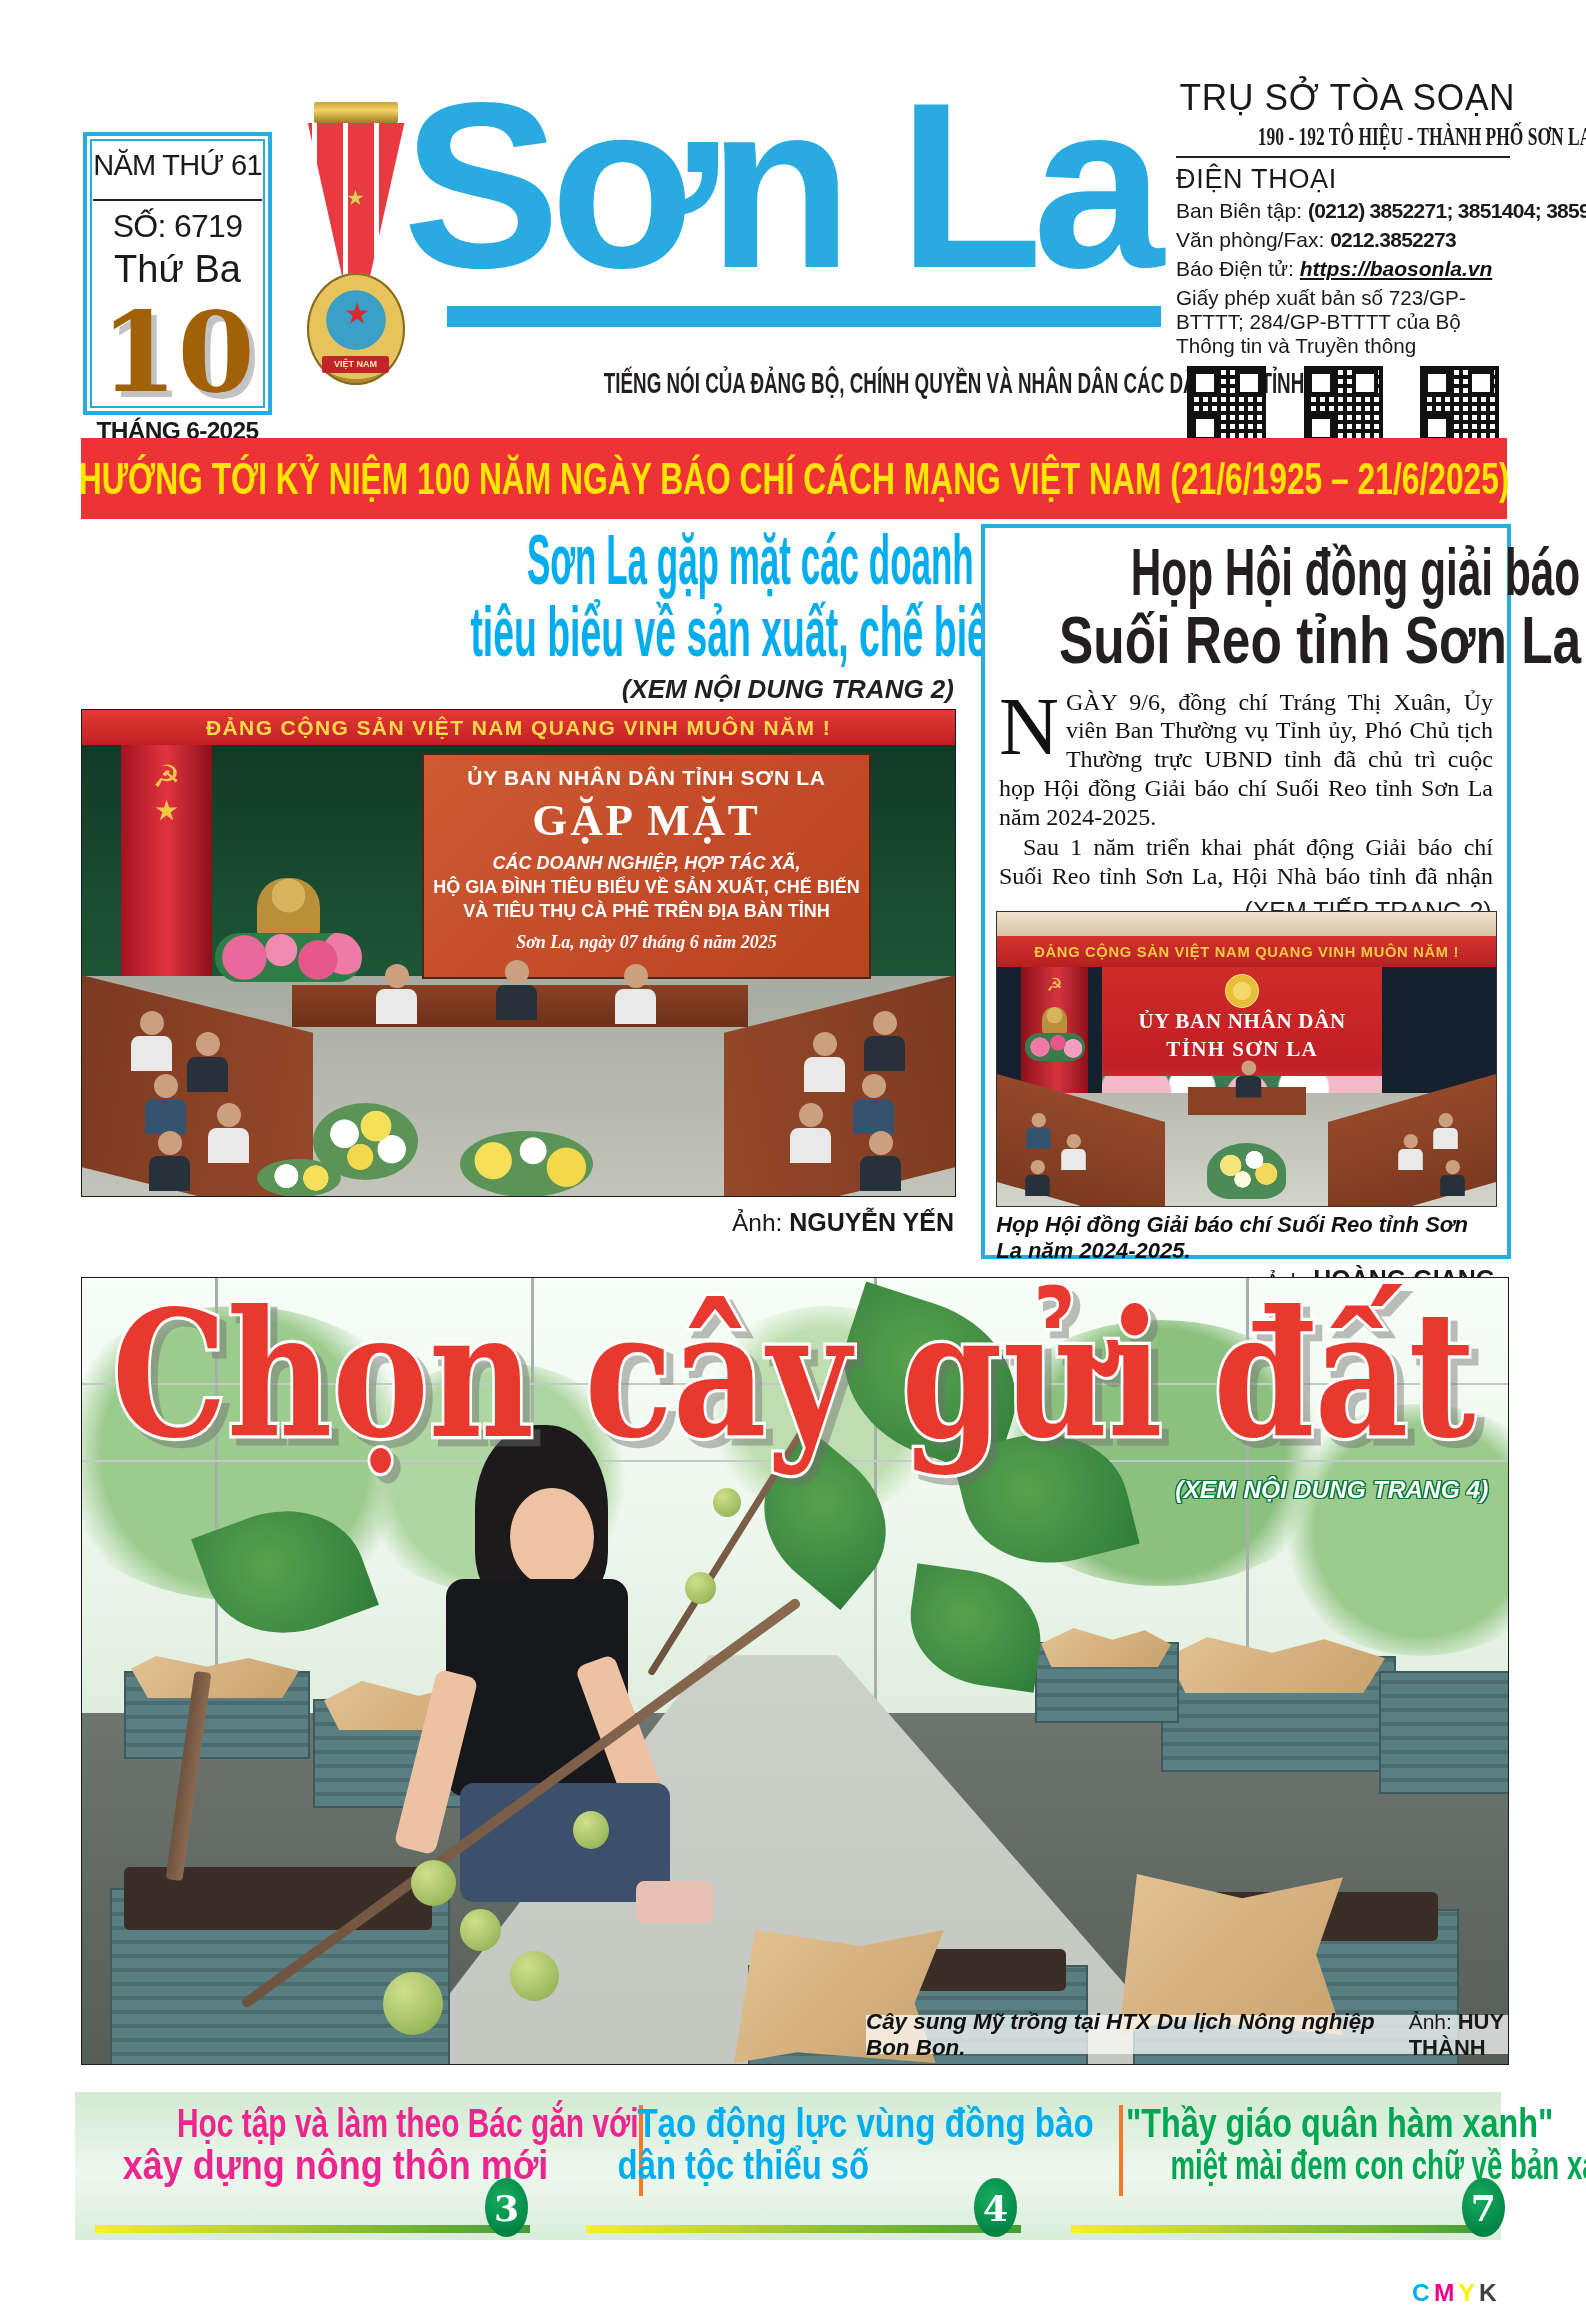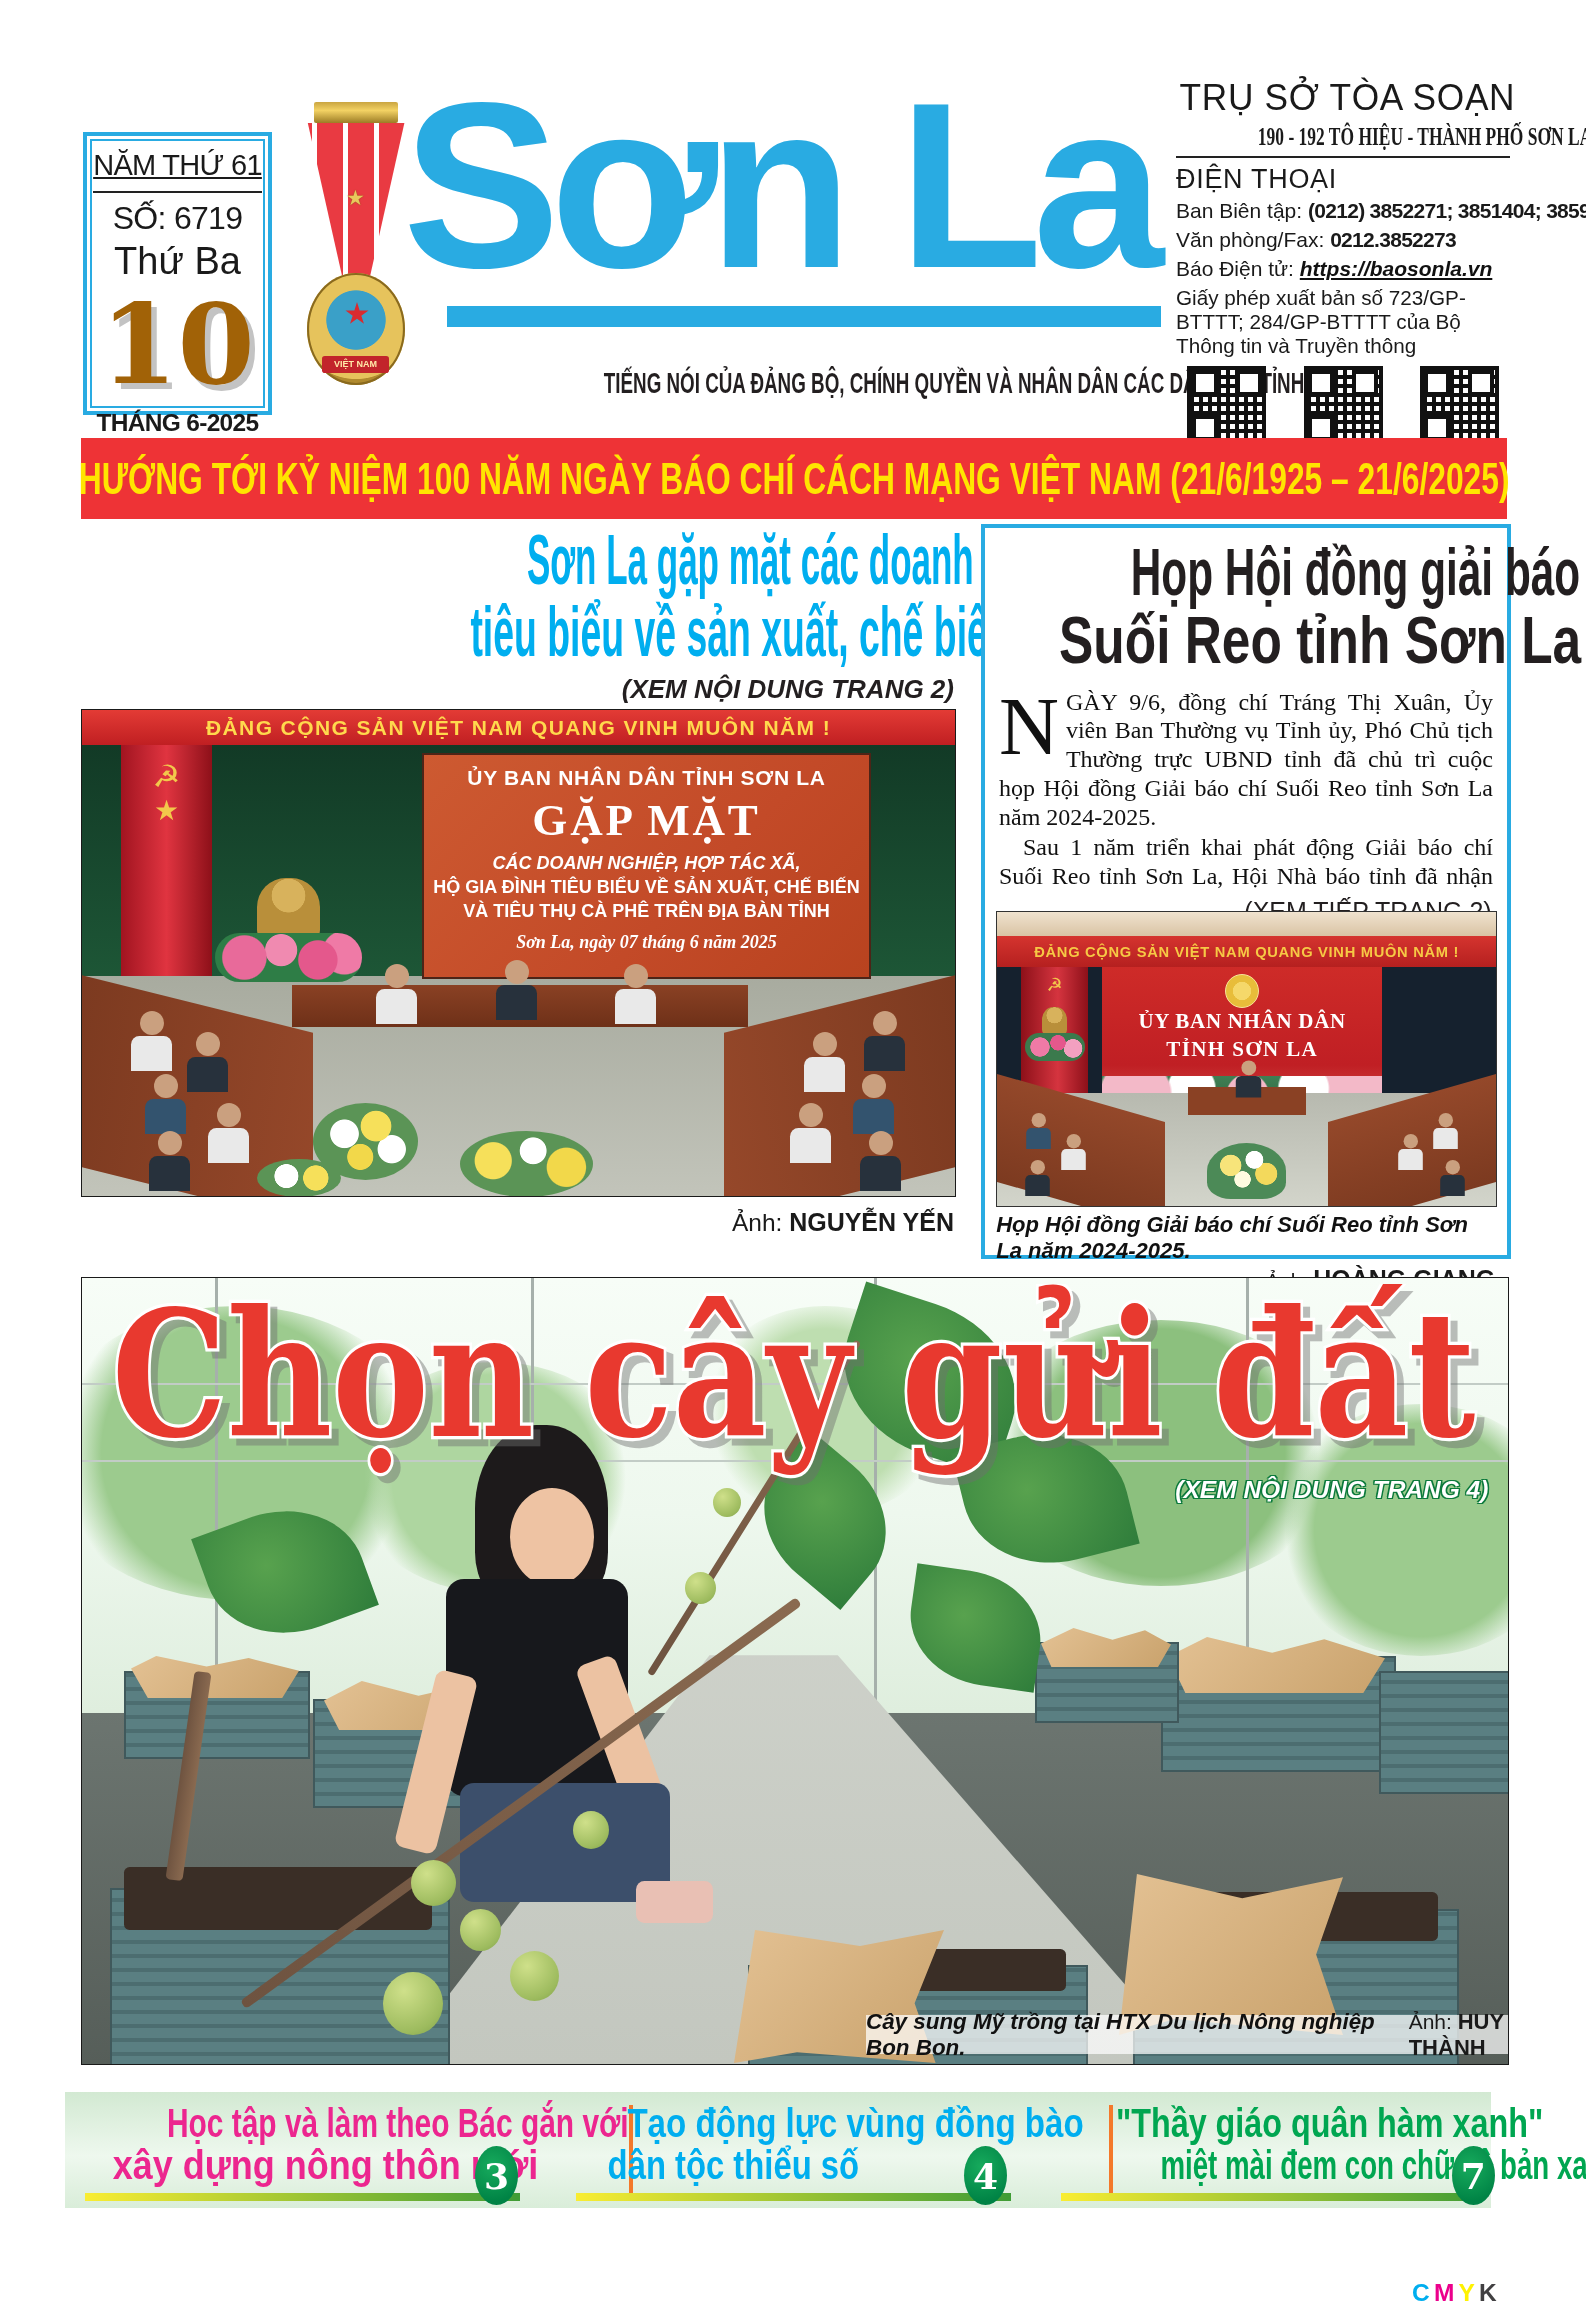--- a/index.html
+++ b/index.html
@@ -5,21 +5,21 @@
   html,body{margin:0;padding:0;background:#ffffff;}
   #page{position:relative;width:1587px;height:2319px;background:#fff;overflow:hidden;
         font-family:"Liberation Sans",sans-serif;color:#1a1a1a;}
   .abs{position:absolute;}
   .c{text-align:center;}
   .fitwrap{white-space:nowrap;display:inline-block;}
   
   .datebox{left:83px;top:132px;width:181px;height:275px;border:4.2px solid #29abe2;}
   .datebox-inner{position:absolute;inset:2.8px;border:2.1px solid #29abe2;display:flex;flex-direction:column;
                  align-items:center;padding-top:8.4px;box-sizing:border-box;}
-  .db-year{font-size:29px;letter-spacing:-0.7px;border-bottom:2.1px solid #222;padding-bottom:9px;text-decoration:underline;}
+  .db-year{font-size:29px;letter-spacing:-0.7px;border-bottom:2.1px solid #222;padding-bottom:17px;}
   .db-issue{font-size:32px;margin-top:7px;letter-spacing:-0.7px;}
   .db-week{font-size:38px;margin-top:2.8px;}
   .db-day{font-family:"DejaVu Serif",serif;font-weight:bold;font-size:111px;line-height:1;color:#a16207;
           text-shadow:5.6px 5.6px 0 #c3c3c3;margin-top:5.6px;}
   .db-month{font-size:24.5px;font-weight:bold;margin-top:9.8px;letter-spacing:-0.7px;}
   
   .medal{left:286px;top:102px;width:140px;height:306px;}
   .medal-clasp{position:absolute;left:28px;top:0;width:84px;height:21px;
      background:linear-gradient(180deg,#caa541,#f3d264 40%,#9c7c25);border-radius:2.1px;}
   .medal-ribbon{position:absolute;left:12.6px;top:21px;width:115px;height:154px;
@@ -185,21 +185,21 @@
       stroke-width:9px;paint-order:stroke;}
   .feat-see{position:absolute;right:19.6px;top:198px;color:#fff;font-weight:bold;font-style:italic;font-size:24.5px;
       text-shadow:1.4px 1.4px 0 #0c7a3c,-1.4px 1.4px 0 #0c7a3c,1.4px -1.4px 0 #0c7a3c,-1.4px -1.4px 0 #0c7a3c;}
   .feat-capstrip{position:absolute;left:784px;bottom:9.8px;width:708px;height:39px;
       background:rgba(255,255,255,.72);display:flex;align-items:center;justify-content:flex-end;
       padding-right:11.2px;box-sizing:border-box;}
   .feat-capstrip .cap-txt{font-size:22.4px;}
   .feat-capstrip .cr{font-size:21px;font-style:normal;margin-left:11.2px;font-weight:normal;}
   .feat-capstrip .cr b{font-size:22px;}
   
-  .teasers{left:65px;top:2092px;width:1426px;height:116px;
+  .teasers{left:75px;top:2092px;width:1426px;height:148px;
       background:linear-gradient(180deg,#d2e9d2 0%,#eef8ee 55%,#d9edd9 100%);}
   .t-sec{position:absolute;top:0;height:100%;}
   .t1{left:0;width:485px;} .t2{left:491px;width:479px;} .t3{left:976px;width:451px;}
   .t-line{display:block;text-align:left;line-height:1.06;}
   .t-sec .txt{font-size:40px;font-weight:bold;}
   .t1 .txt{color:#ec268f;} .t2 .txt{color:#00aeef;} .t3 .txt{color:#00a651;}
   .t-pad{padding:9.8px 0 0 24px;}
   .t-bar{position:absolute;left:19.6px;bottom:7px;height:7.7px;background:linear-gradient(90deg,#f9ed32,#3f9c35);}
   .t1 .t-bar{width:435px;} .t2 .t-bar{width:435px;} .t3 .t-bar{width:421px;}
   .t-badge{position:absolute;bottom:2.8px;width:43px;height:59px;border-radius:50%;

